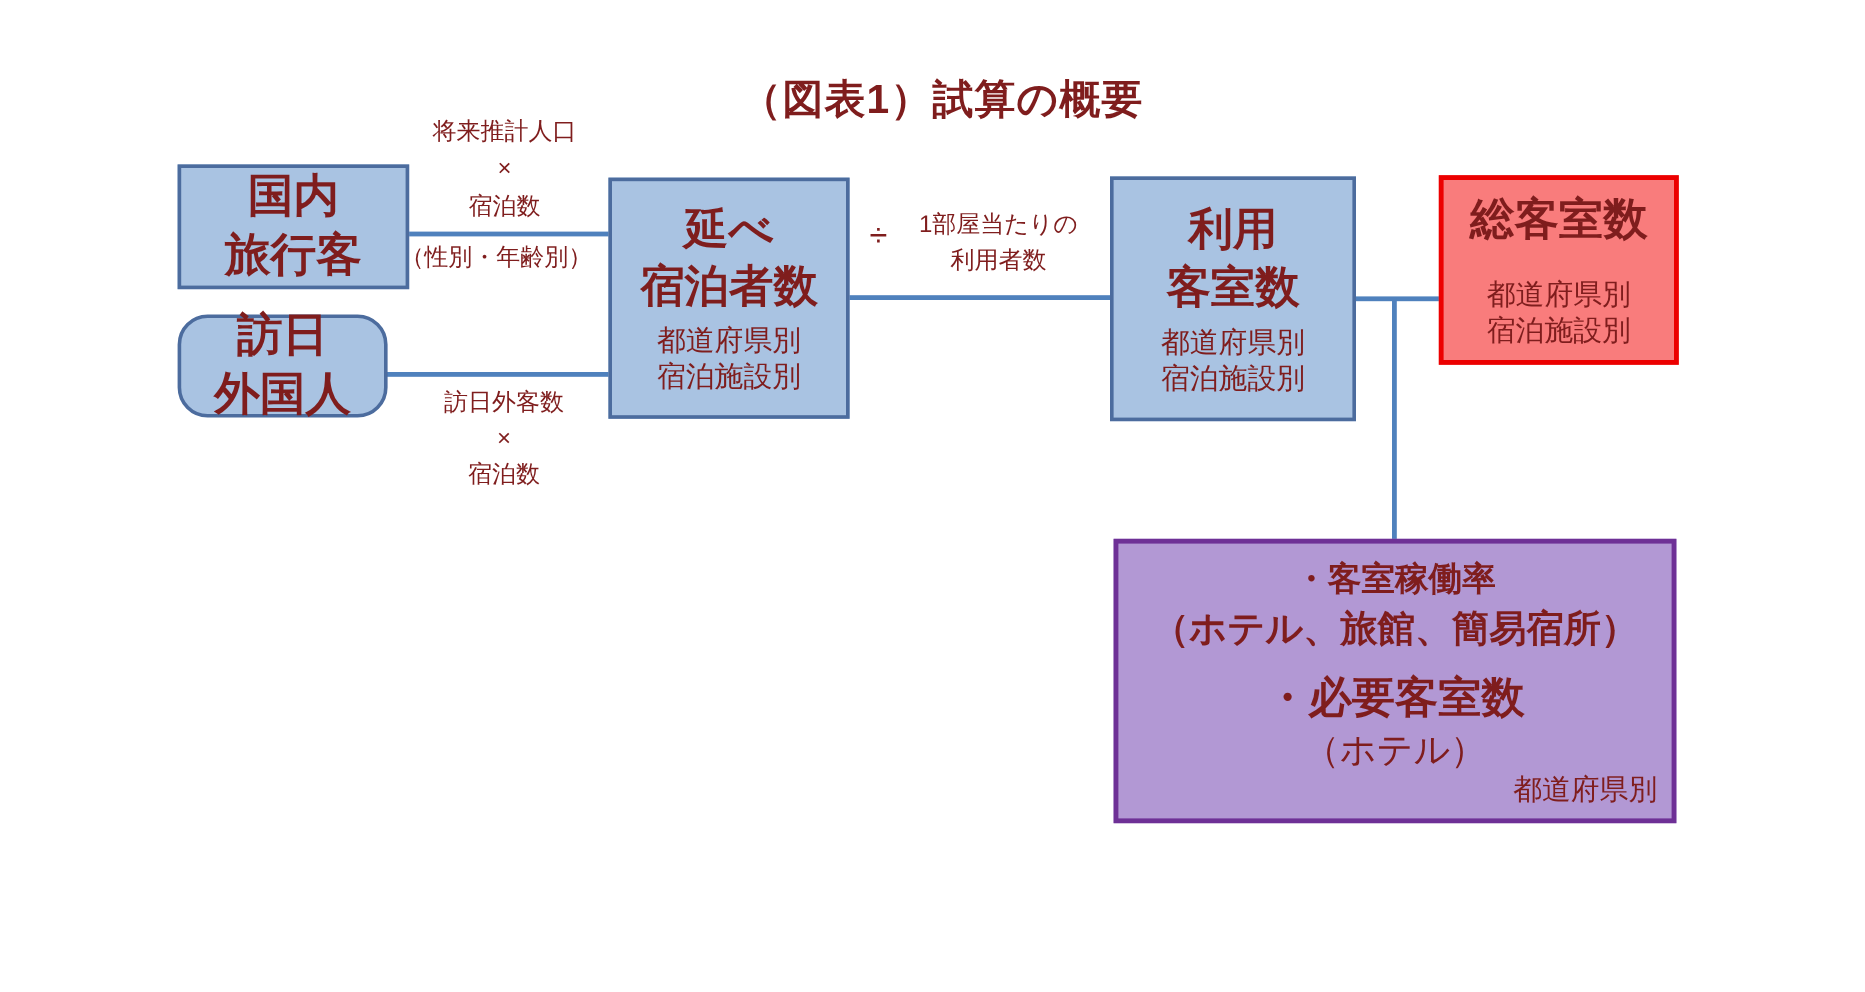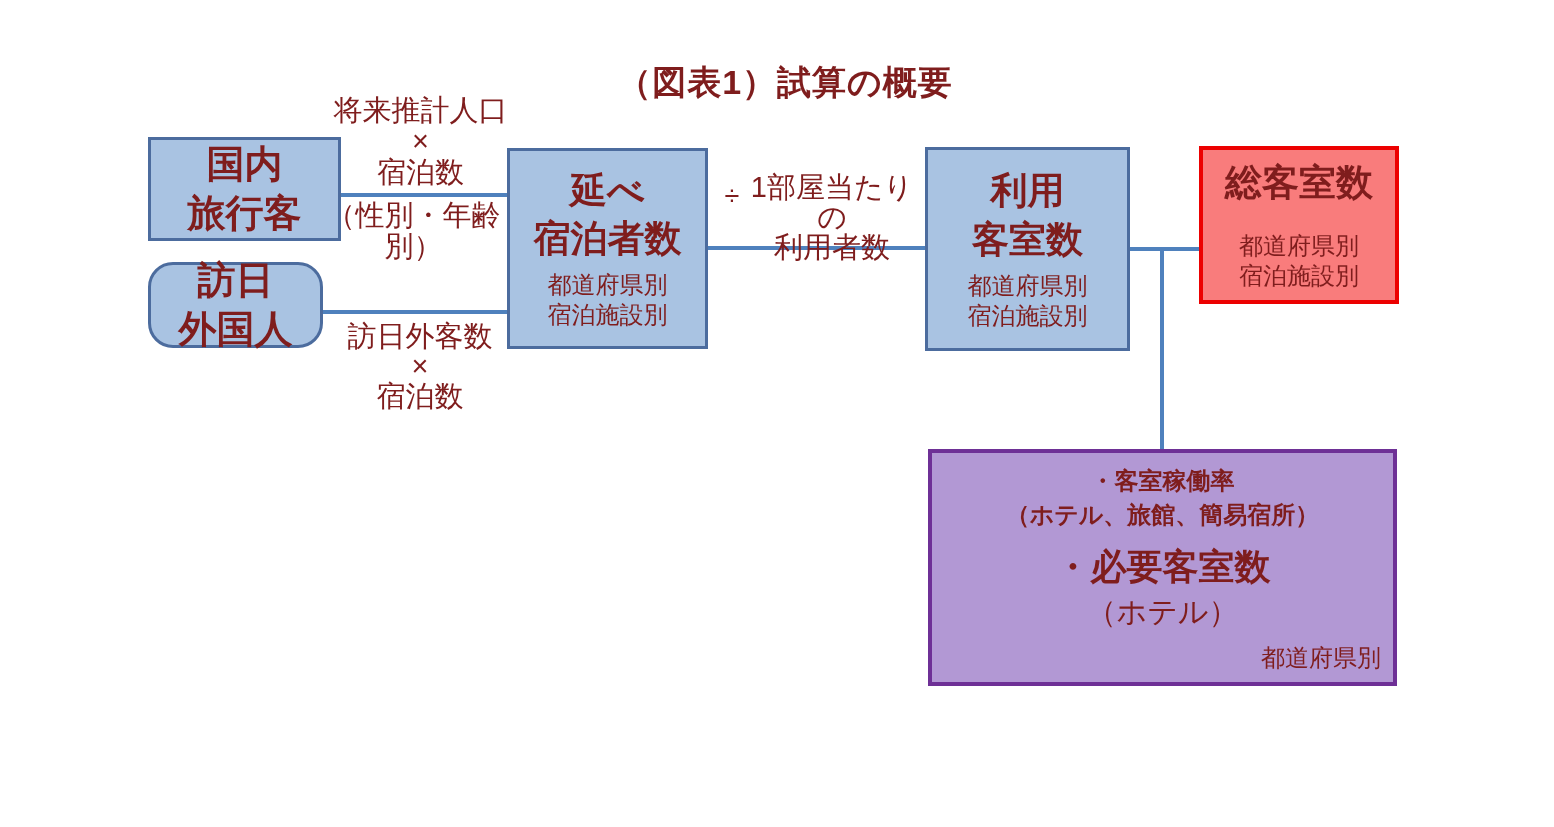--- a/index.html
+++ b/index.html
@@ -45,29 +45,29 @@
   .sub     { font-size: 24px; line-height: 1.25; margin-top: 7px; }
   .sub-gap { margin-top: 24px; }
 
   .hline, .vline { position: absolute; background: #4f81bd; }
   .line-domestic { left: 321px; top: 193px; width: 188px; height: 4px; }
   .line-inbound  { left: 321px; top: 310px; width: 188px; height: 4px; }
   .line-divide   { left: 706px; top: 246px; width: 221px; height: 4px; }
   .line-compare  { left: 1128px; top: 247px; width: 73px; height: 4px; }
   .line-branch   { left: 1160px; top: 249px; width: 4px; height: 202px; }
 
-  .elabel { position: absolute; text-align: center; font-size: 29px; line-height: 31px; }
+  .elabel { position: absolute; text-align: center; font-size: 20px; line-height: 31px; }
   .lbl-domestic-formula { left: 328px; top: 95px;  width: 185px; }
   .lbl-domestic-detail  { left: 316px; top: 200px; width: 195px; }
   .lbl-inbound-formula  { left: 335px; top: 321px; width: 170px; line-height: 30px; }
   .lbl-divide-op   { left: 717px; top: 181px; width: 30px; font-size: 27px; text-align: center; }
   .lbl-divide-text { left: 742px; top: 172px; width: 180px; line-height: 30px; }
 
-  .res-line1 { font-size: 24px; font-weight: bold; line-height: 1.3; }
-  .res-line2 { font-size: 24px; font-weight: bold; line-height: 1.25; margin-top: 4px; font-family: Liberation Serif, serif; }
+  .res-line1 { font-size: 28px; font-weight: bold; line-height: 1.3; }
+  .res-line2 { font-size: 31px; font-weight: bold; line-height: 1.25; margin-top: 4px; font-family: Liberation Serif, serif; }
   .res-line3 { font-size: 36px; font-weight: bold; line-height: 1.3; margin-top: 14px; }
   .res-line4 { font-size: 30px; font-weight: normal; line-height: 1.25; margin-top: 2px; }
   .res-note  { position: absolute; right: 12px; bottom: 8px; font-size: 24px; font-weight: normal; }
 </style>
 </head>
 <body>
 
 <div class="canvas">
 
   <div class="title">（図表1）試算の概要</div>

